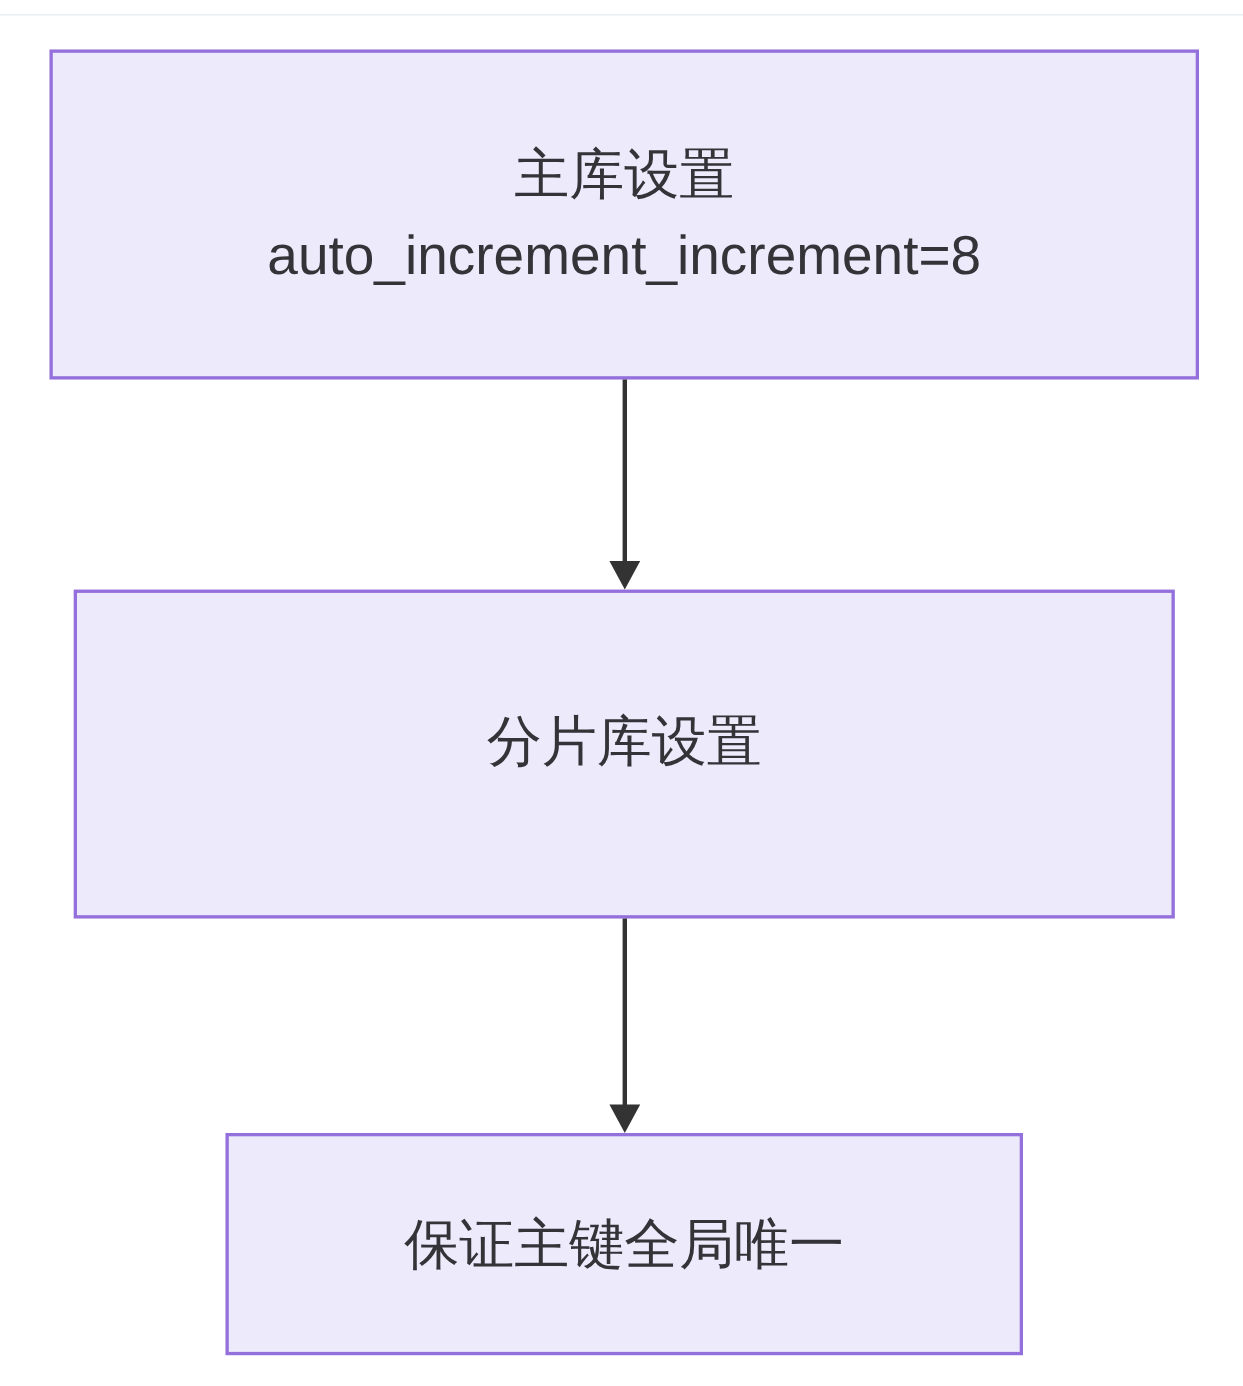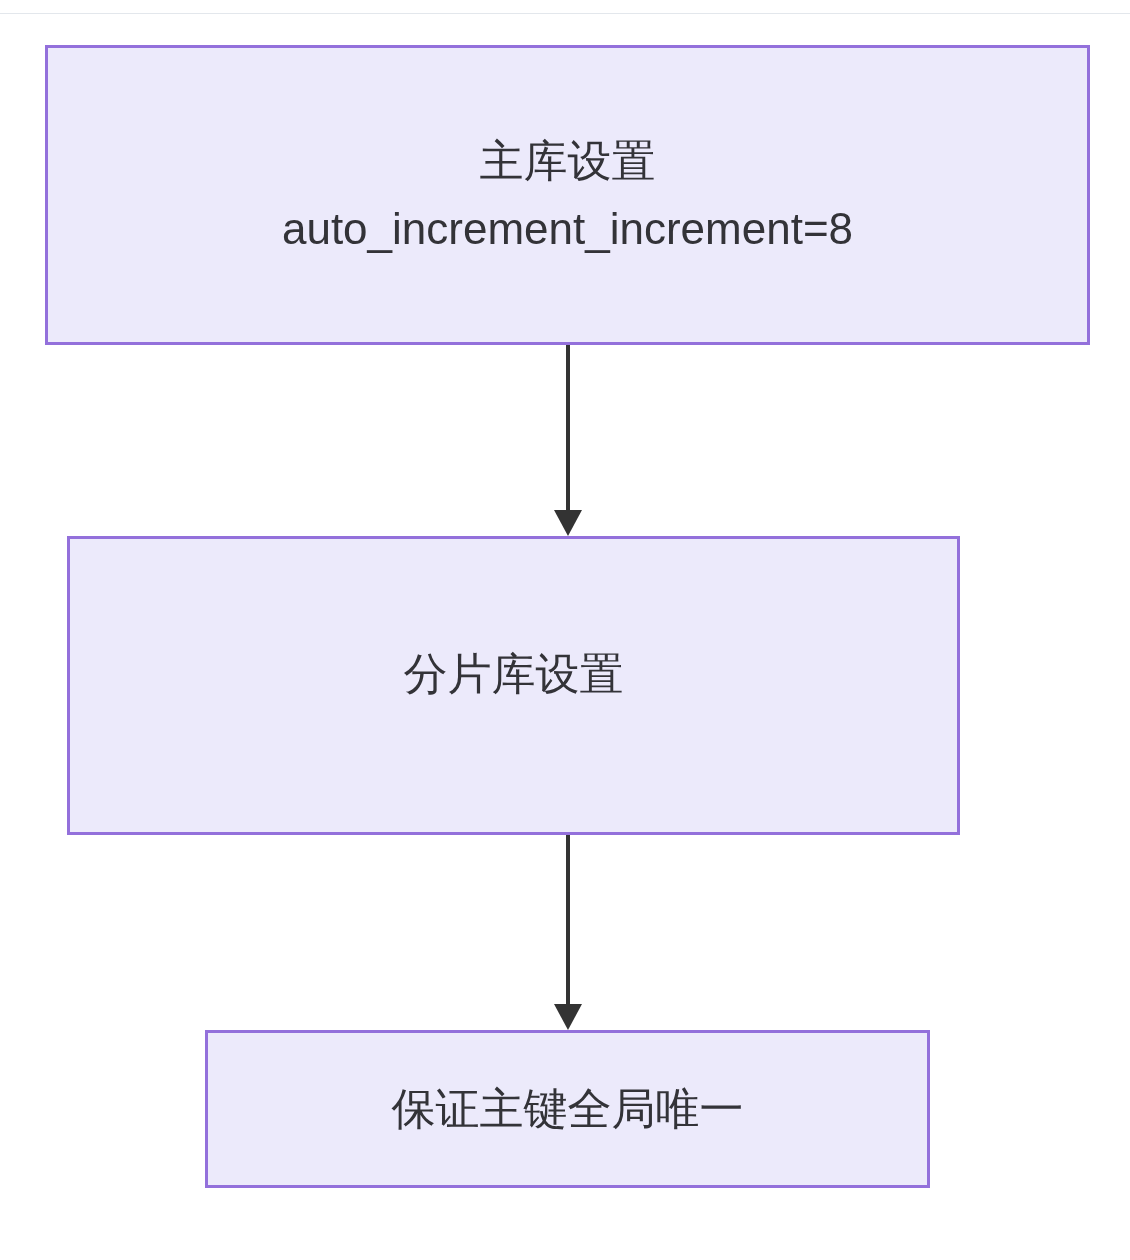--- a/index.html
+++ b/index.html
@@ -53,21 +53,21 @@
     align-items: center;
     justify-content: center;
     text-align: center;
     color: #333338;
     line-height: 1.0;
   }
 
   .node .line {
     display: block;
     white-space: nowrap;
-    font-size: 44px;
+    font-size: 50px;
     font-weight: 400;
     letter-spacing: 0px;
   }
 
   .node .line.cjk {
     line-height: 1.05;
     margin-bottom: 22px;
   }
 
   .node .line.code {
@@ -83,30 +83,30 @@
     left: 45px;
     top: 45px;
     width: 1045px;
     height: 300px;
   }
 
   
   #node-shard {
     left: 67px;
     top: 536px;
-    width: 893px;
+    width: 1001px;
     height: 299px;
   }
 
   
   #node-unique {
     left: 205px;
     top: 1030px;
     width: 725px;
-    height: 158px;
+    height: 202px;
   }
 
   
   .edges {
     position: absolute;
     left: 0;
     top: 0;
     width: 1130px;
     height: 1260px;
     pointer-events: none;

